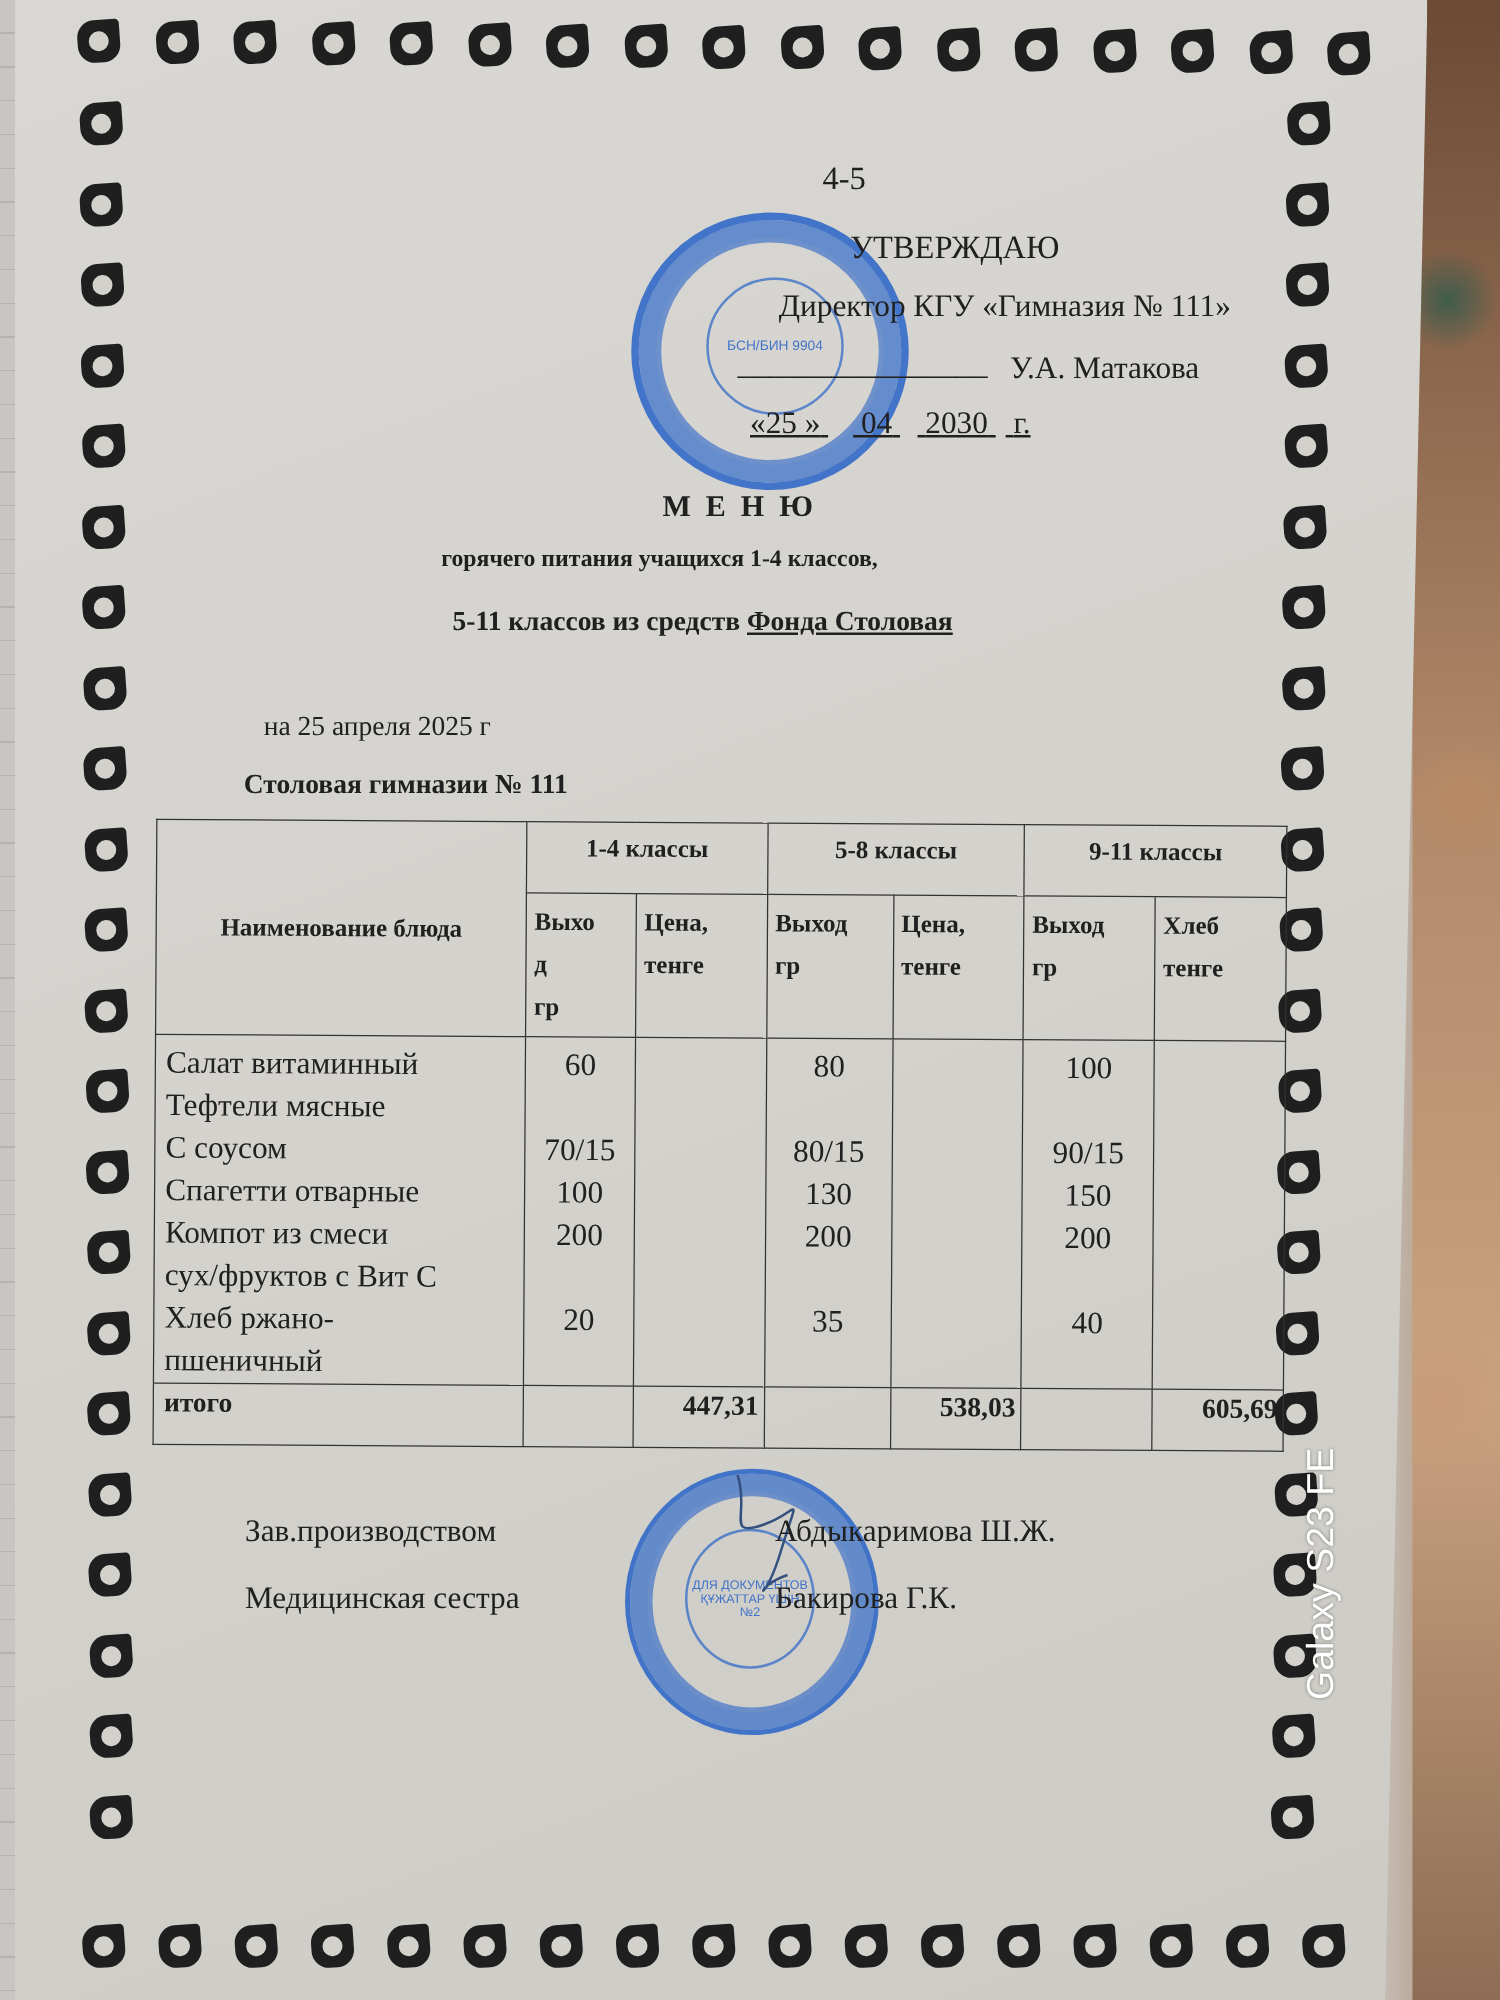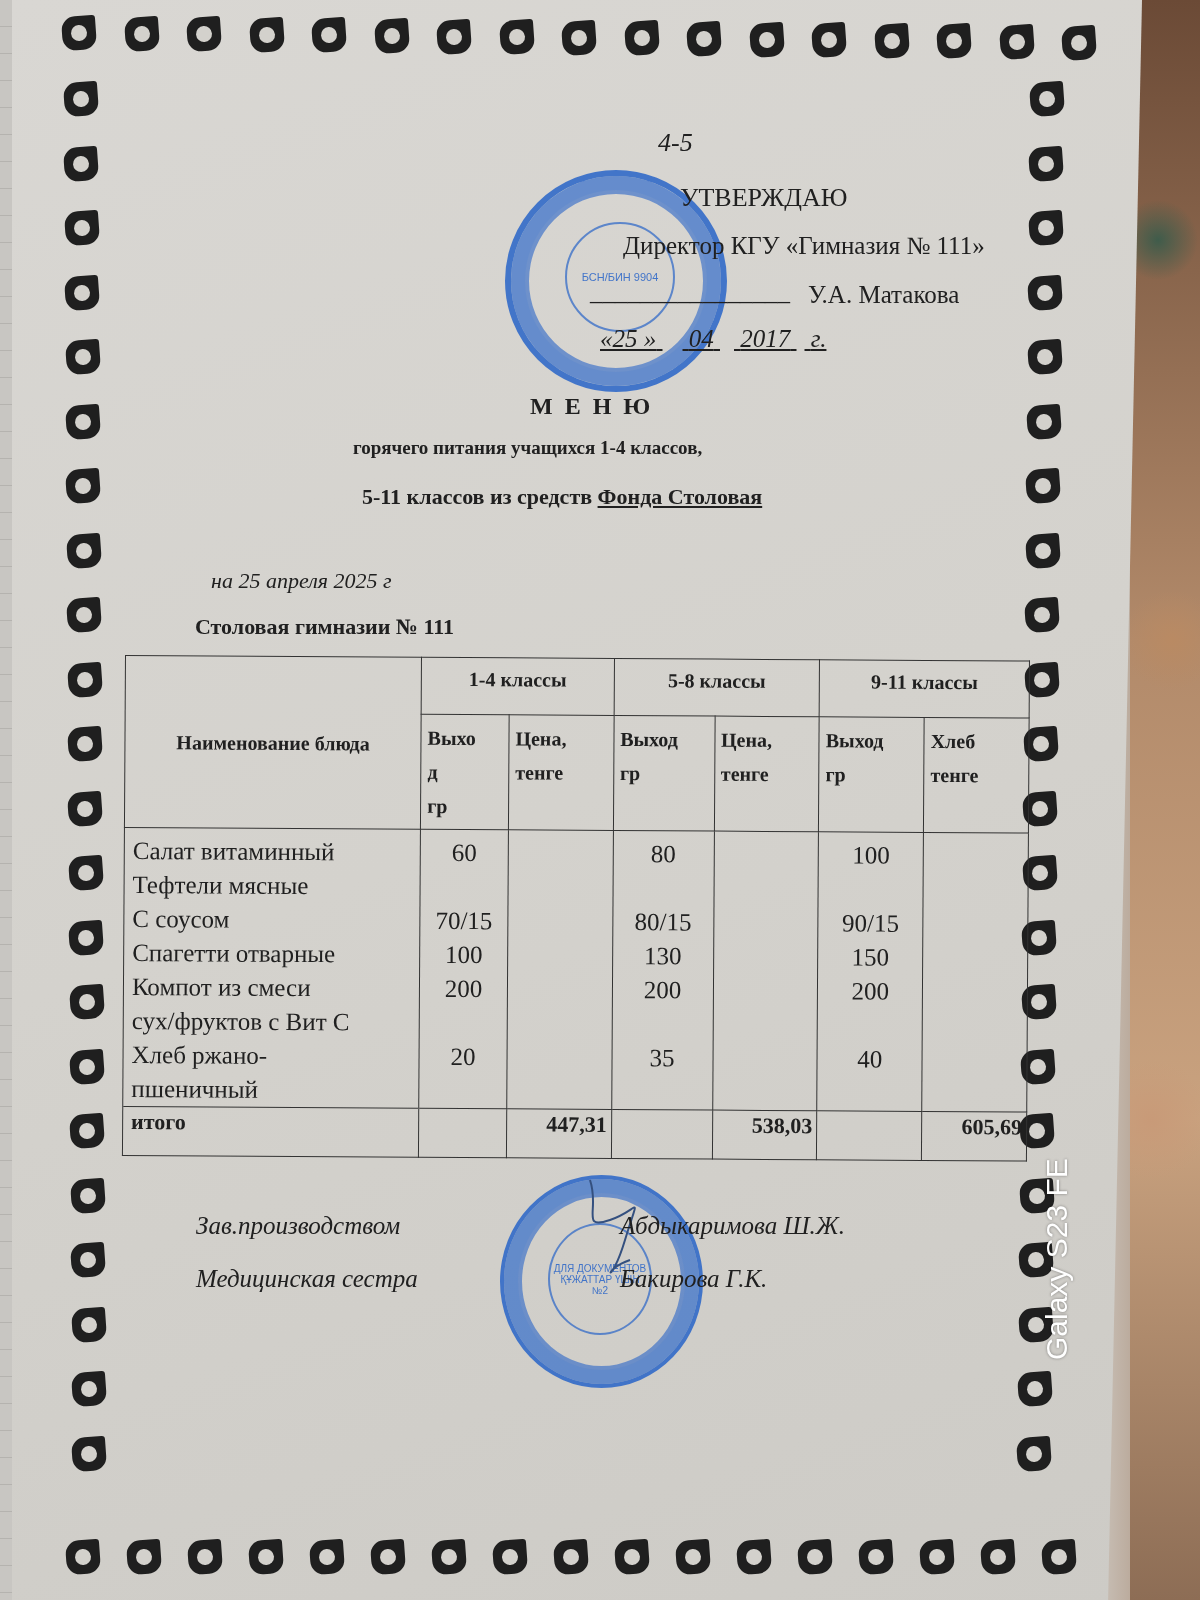--- a/index.html
+++ b/index.html
@@ -28,21 +28,21 @@
     .ornament {
       position: absolute; width: 34px; height: 34px;
       background: #1f1f1f; border-radius: 40% 10% 40% 40%;
       transform: rotate(-4deg);
     }
     .ornament::after {
       content: ""; position: absolute; left: 9px; top: 9px; width: 16px; height: 16px;
       border-radius: 50%; background: #d3d1cc;
     }
     .text { position: absolute; color: #202020; }
-    .italic { font-style: italic; }
+    .italic { }
     .bold { font-weight: bold; }
     .stamp {
       position: absolute; border-radius: 50%;
       border: 6px solid rgba(40, 100, 200, 0.85);
       box-shadow: inset 0 0 0 14px rgba(60, 120, 210, 0.18), inset 0 0 0 18px rgba(40,100,200,0.6);
     }
     .stamp-inner {
       position: absolute; border-radius: 50%;
       border: 2px solid rgba(40,100,200,0.7);
       display: flex; align-items: center; justify-content: center;
@@ -170,21 +170,21 @@
 
 <div class="text" style="left:680px; top:183px; font-size:26px;">УТВЕРЖДАЮ</div>
 <div class="text" style="left:623px; top:232px; font-size:25px;">Директор КГУ «Гимназия № 111»</div>
 <div class="text" style="left:590px; top:278px; font-size:25px;">________________</div>
 <div class="text" style="left:808px; top:281px; font-size:25px;">У.А. Матакова</div>
 <div class="text italic" style="left:600px; top:325px; font-size:25px; text-decoration:underline;">
   <span>«25 »</span>
   <span style="display:inline-block; width:20px;"></span>
   <span>04</span>
   <span style="display:inline-block; width:14px;"></span>
-  <span>2017</span>
+  <span>2030</span>
   <span style="display:inline-block; width:8px;"></span>
   <span>г.</span>
 </div>
 
 <div class="text bold" style="left:530px; top:393px; font-size:24px; letter-spacing:3px;">М Е Н Ю</div>
 <div class="text bold" style="left:353px; top:437px; font-size:19px;">горячего питания учащихся 1-4 классов,</div>
 <div class="text bold" style="left:362px; top:484px; font-size:22px;">
   <span>5-11 классов из средств</span>
   <span style="text-decoration:underline;">Фонда Столовая</span>
 </div>

